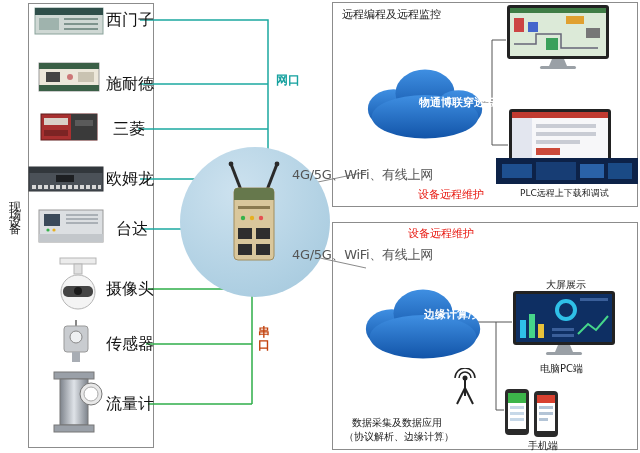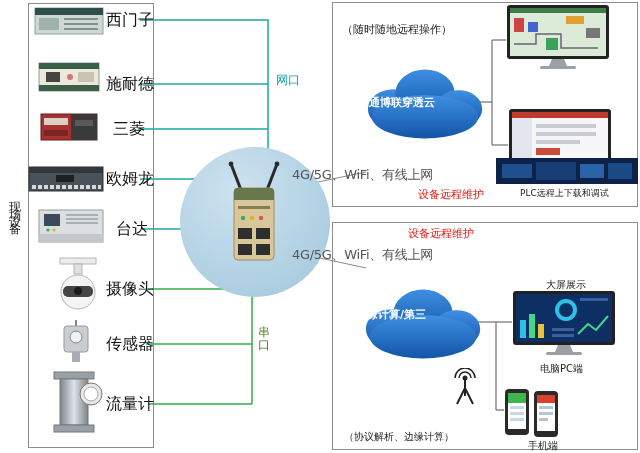--- a/index.html
+++ b/index.html
@@ -5,25 +5,25 @@
   *{margin:0;padding:0;box-sizing:border-box}
   html,body{background:#fff}
   body{font-family:"DejaVu Sans","Liberation Sans",sans-serif;color:#111}
   #canvas{position:relative;width:640px;height:453px;background:#fff;overflow:hidden}
   .abs{position:absolute}
   .box{border:1px solid #8c8c8c;background:#fff}
   .devlabel{font-size:16px;color:#111;white-space:nowrap;line-height:12px}
   .title{font-size:11px;color:#222;line-height:14px;white-space:nowrap}
   .red{color:#e8150d;font-weight:normal;font-size:11px;white-space:nowrap}
   .linklabel{font-size:13px;color:#555;white-space:nowrap;letter-spacing:-0.3px}
-  .cloudtext{color:#fff;font-weight:bold;font-size:11px;text-align:left;line-height:13px;white-space:nowrap}
+  .cloudtext{color:#fff;font-weight:bold;font-size:11px;text-align:right;line-height:13px;white-space:nowrap}
   .smalllabel{font-size:10px;color:#222;white-space:nowrap}
-  .portlabel{font-size:12px;font-weight:normal;line-height:13px}
+  .portlabel{font-size:12px;font-weight:bold;line-height:13px}
   .lan{color:#17a2a0}
-  .serial{color:#4d7c0f;width:14px;word-break:break-all;text-align:center}
+  .serial{color:#c2410c;width:14px;word-break:break-all;text-align:center}
   .vlabel{writing-mode:vertical-rl;font-size:12px;letter-spacing:7px;color:#222}
   .circle{width:150px;height:150px;border-radius:50%;
           background:radial-gradient(circle at 38% 30%, #cde2ef, #aecfe2 70%, #a2c6db)}
   .wrapcol{font-size:9.5px;line-height:11px;color:#222;word-break:break-all}
   .m2label{font-size:9px;color:#222;white-space:nowrap}
 </style>
 </head>
 <body>
 
 <div id="canvas">
@@ -162,21 +162,21 @@
 
   <div class="abs devlabel" style="left:106px;top:14px">西门子</div>
   <div class="abs devlabel" style="left:106px;top:78px">施耐德</div>
   <div class="abs devlabel" style="left:113px;top:123px">三菱</div>
   <div class="abs devlabel" style="left:106px;top:173px">欧姆龙</div>
   <div class="abs devlabel" style="left:116px;top:223px">台达</div>
   <div class="abs devlabel" style="left:106px;top:283px">摄像头</div>
   <div class="abs devlabel" style="left:106px;top:338px">传感器</div>
   <div class="abs devlabel" style="left:106px;top:398px">流量计</div>
 
-  <div class="abs title" style="left:342px;top:23px">（随时随地远程操作）</div>
+  <div class="abs title" style="left:342px;top:8px">远程编程及远程监控</div>
   <div class="abs linklabel" style="left:292px;top:166px">4G/5G、WiFi、有线上网</div>
 
   <svg class="abs" style="left:358px;top:56px" width="138" height="92" viewBox="0 0 140 90">
     <defs>
       <linearGradient id="cg1" x1="0" y1="0" x2="0" y2="1">
         <stop offset="0" stop-color="#3f8fe2"></stop>
           <stop offset="1" stop-color="#1254a8"></stop>
       </linearGradient>
     </defs>
     <g fill="url(#cg1)">
@@ -278,15 +278,16 @@
     <rect x="6" y="30" width="14" height="3" fill="#c6d8e8"></rect>
     <rect x="30" y="3" width="24" height="46" rx="4" fill="#2a2a2a"></rect>
     <rect x="33" y="7" width="18" height="36" fill="#fff"></rect>
     <rect x="33" y="7" width="18" height="8" fill="#d8402f"></rect>
     <rect x="35" y="18" width="14" height="3" fill="#b3c4d6"></rect>
     <rect x="35" y="24" width="14" height="3" fill="#b3c4d6"></rect>
     <rect x="35" y="30" width="9" height="3" fill="#b3c4d6"></rect>
   </svg>
   <div class="abs smalllabel" style="left:528px;top:439px">手机端</div>
 
+  <div class="abs smalllabel" style="left:352px;top:416px">数据采集及数据应用</div>
   <div class="abs smalllabel" style="left:344px;top:430px">（协议解析、边缘计算）</div>
 
 </div>
 
 </body></html>

